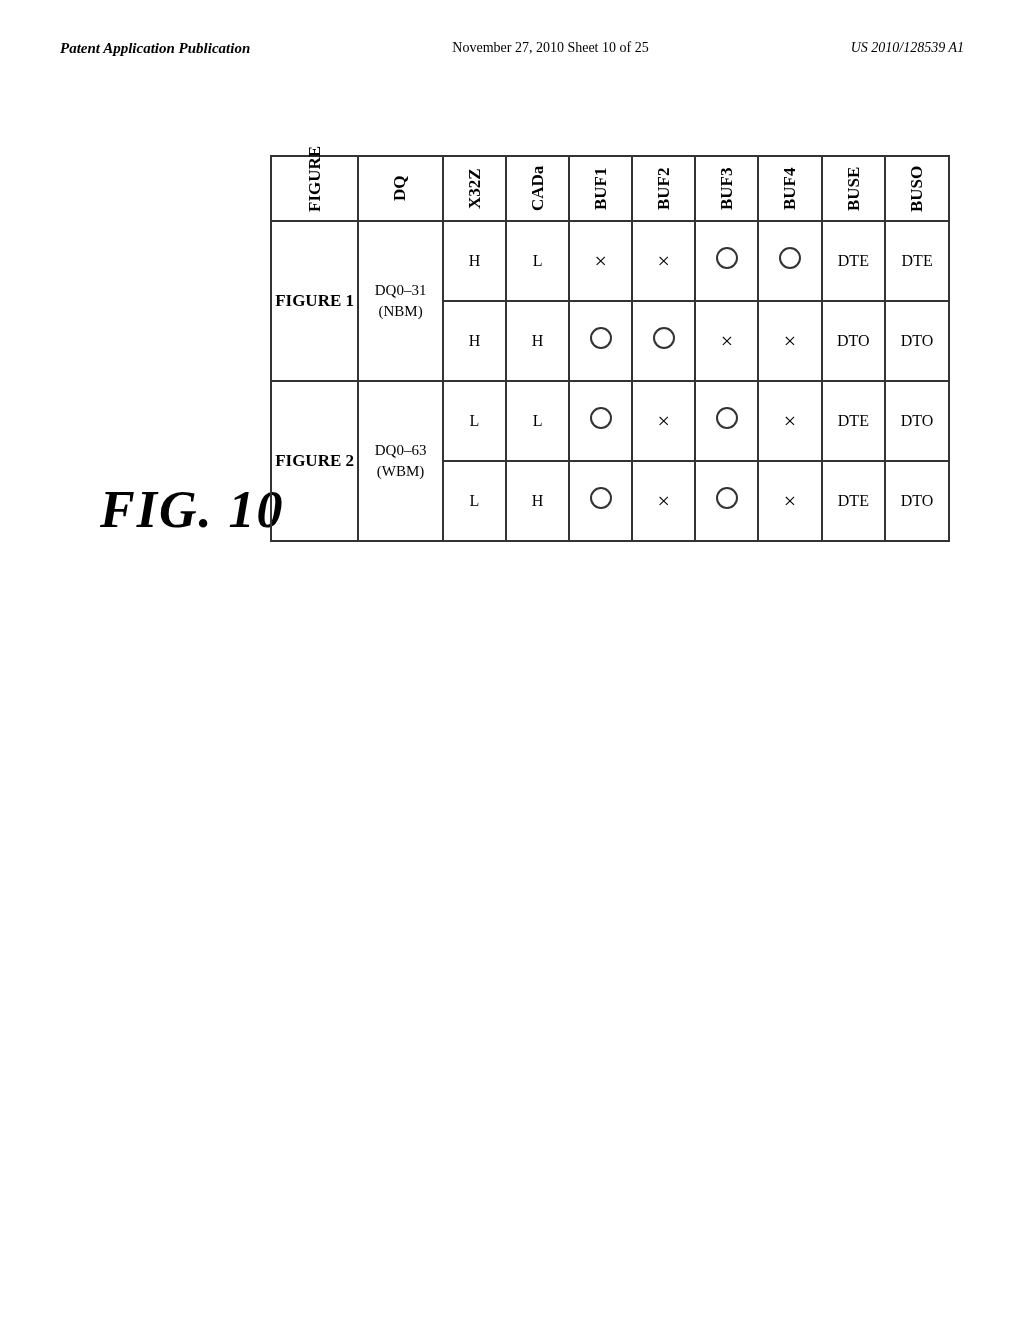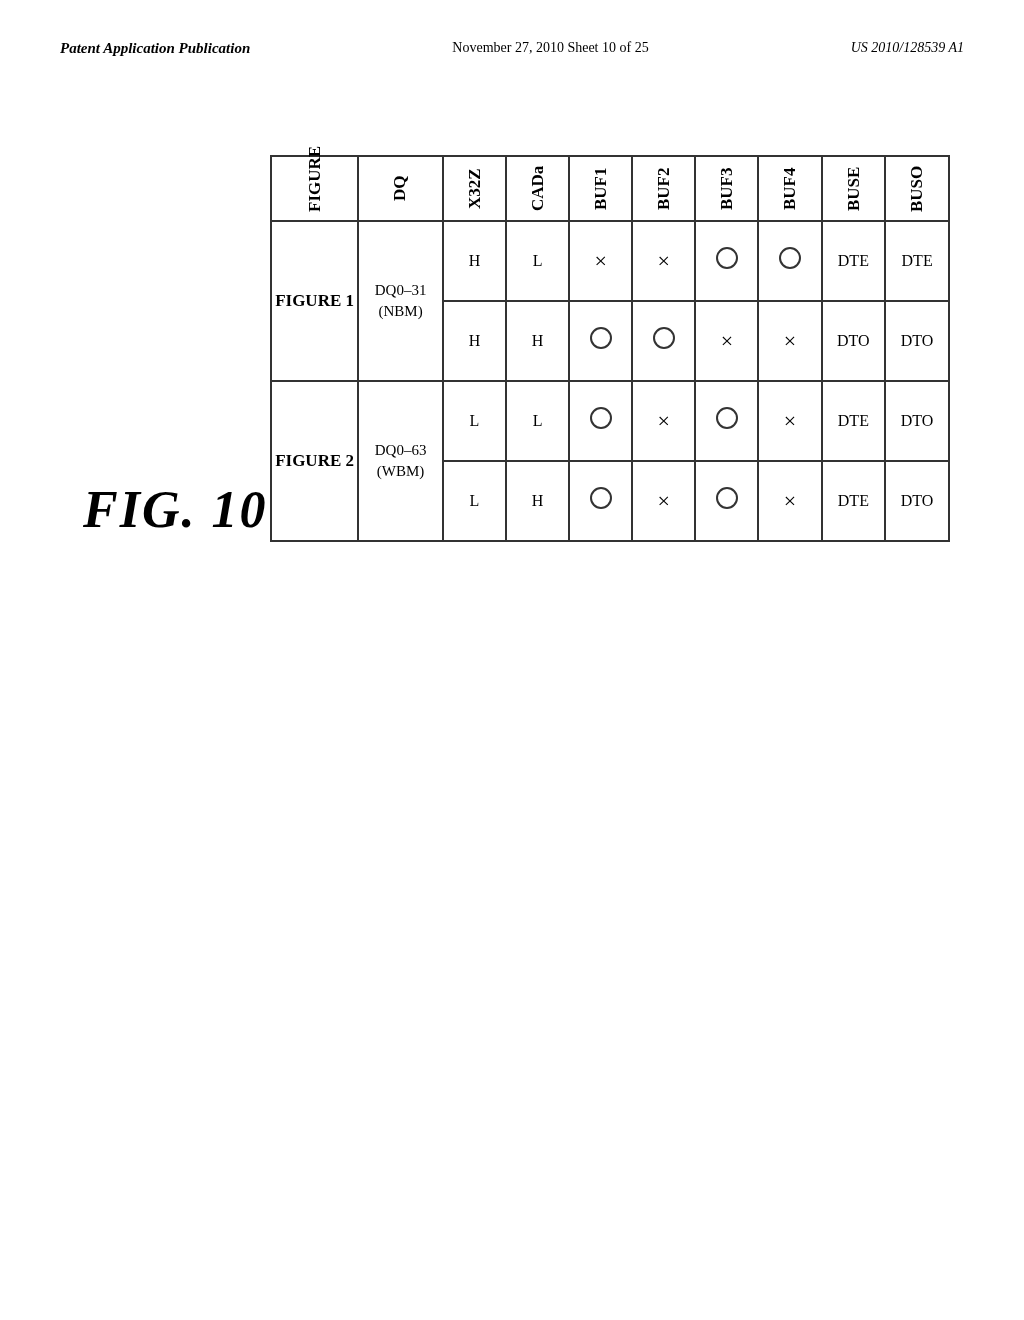--- a/index.html
+++ b/index.html
@@ -37,21 +37,21 @@
     }
 
     .header-right {
       font-weight: normal;
       font-size: 14px;
       font-style: italic;
     }
 
     .figure-label {
       position: absolute;
-      left: 83px;
+      left: 100px;
       top: 480px;
       font-size: 52px;
       font-style: italic;
       font-weight: bold;
       letter-spacing: 2px;
     }
 
     .table-container {
       position: absolute;
       left: 270px;

